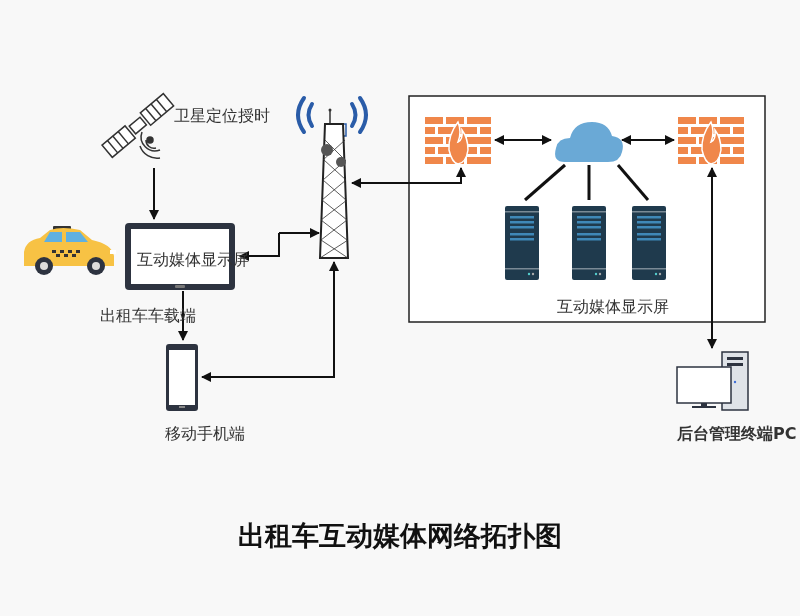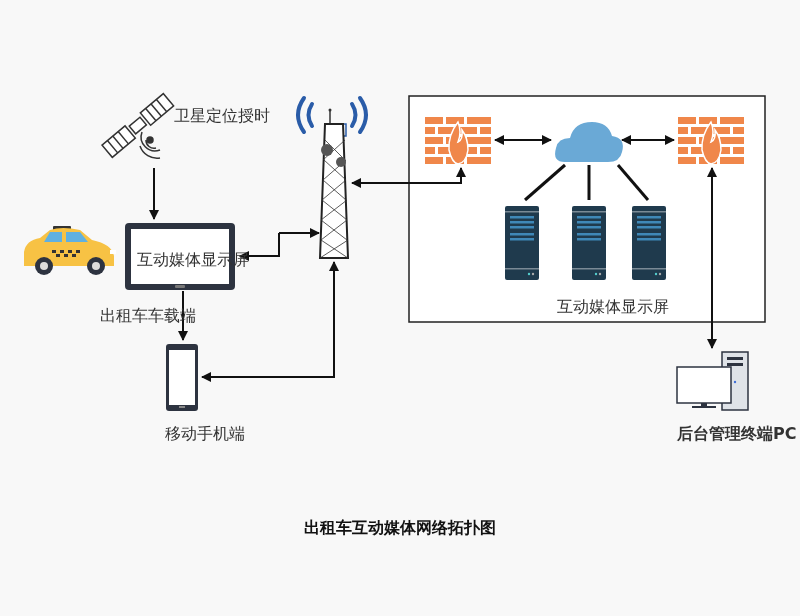--- a/index.html
+++ b/index.html
@@ -2,21 +2,21 @@
 <html><head>
   <meta charset="utf-8">
   <style>
     html, body { margin: 0; padding: 0; }
     body { width: 800px; height: 616px; background: #f8f8f8; position: relative; overflow: hidden;
            font-family: "DejaVu Sans", sans-serif; }
     svg.diagram { position: absolute; left: 0; top: 0; }
     .label { position: absolute; font-size: 16px; color: #333; white-space: nowrap; font-family: "DejaVu Sans", sans-serif; }
     .screen-label { position: absolute; font-size: 16px; color: #333; white-space: nowrap; }
     .title { position: absolute; left: 0; width: 800px; top: 518px; text-align: center;
-             font-size: 16px; font-weight: bold; color: #111; font-family: "DejaVu Sans", sans-serif; }
+             font-size: 27px; font-weight: bold; color: #111; font-family: "DejaVu Sans", sans-serif; }
   </style>
 </head>
 <body>
 
 <svg class="diagram" width="800" height="616" viewBox="0 0 800 616">
   <defs>
     <marker id="arr" markerWidth="10" markerHeight="10" refX="9" refY="5" orient="auto" markerUnits="userSpaceOnUse">
       <path d="M0,0 L10,5 L0,10 Z" fill="#111"></path>
     </marker>
     <marker id="arrs" markerWidth="10" markerHeight="10" refX="1" refY="5" orient="auto" markerUnits="userSpaceOnUse">

